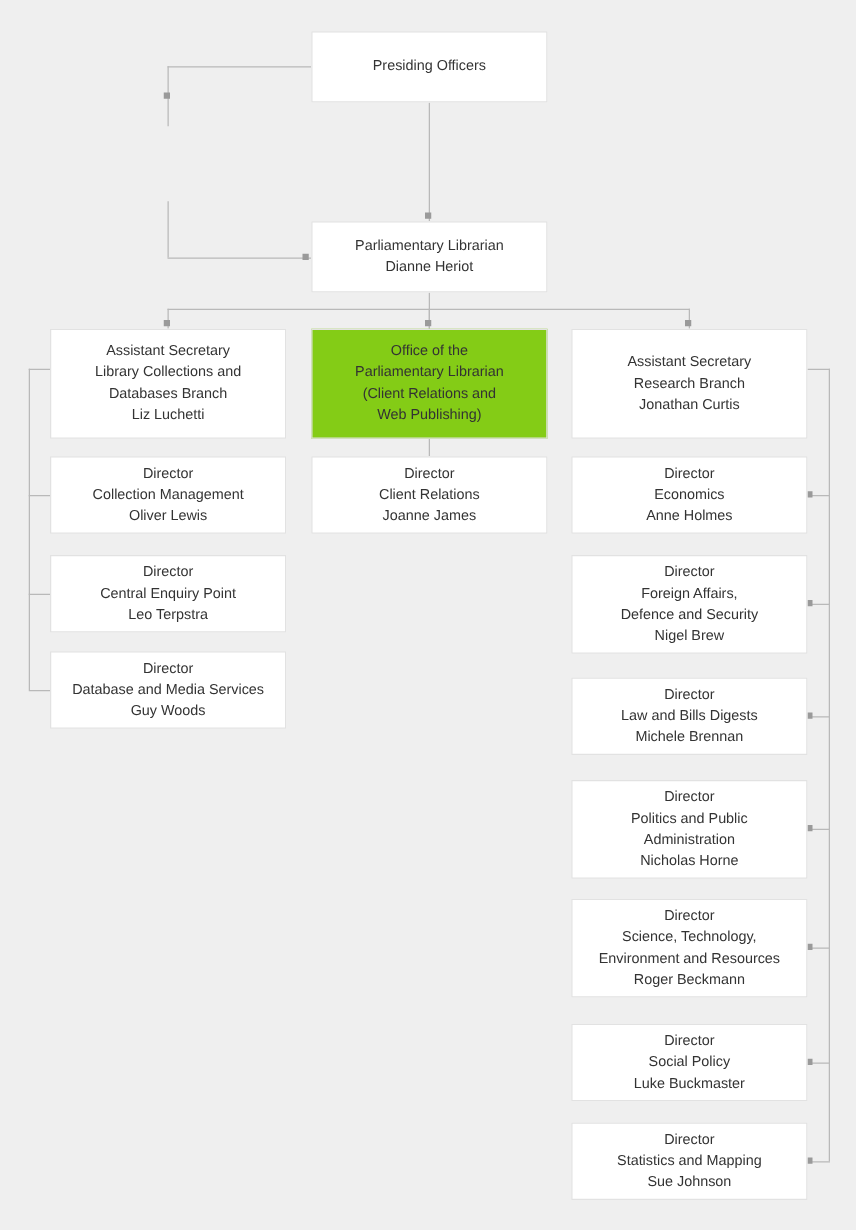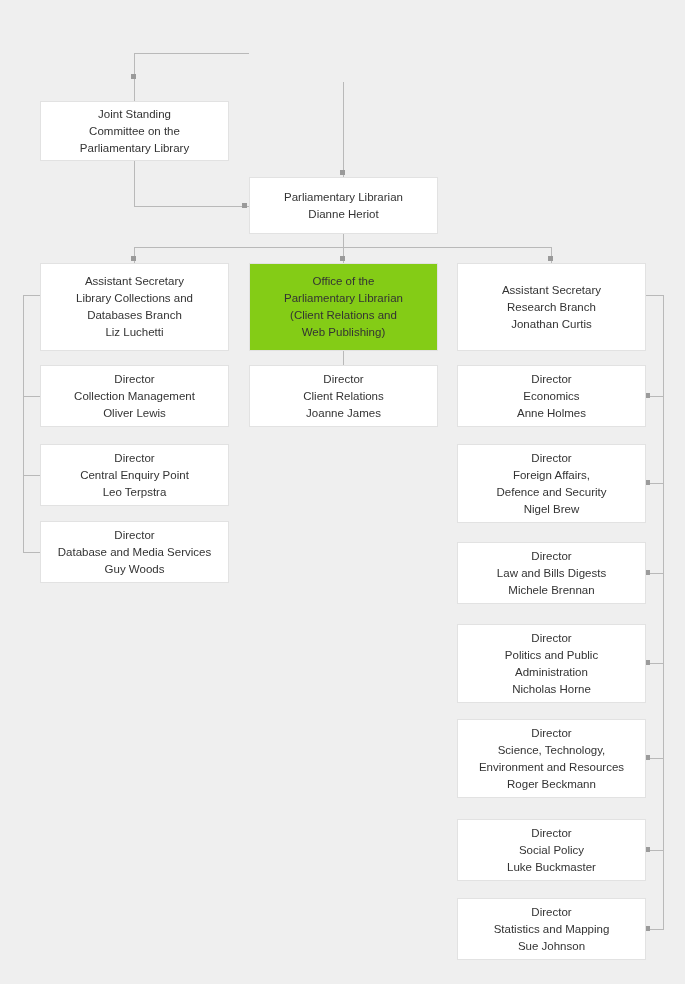--- a/index.html
+++ b/index.html
@@ -88,24 +88,22 @@
     <div class="dot" style="left: 131px; top: 256px; background: rgb(154, 154, 154);"></div>
     <div class="dot" style="left: 340px; top: 256px; background: rgb(154, 154, 154);"></div>
     <div class="dot" style="left: 548px; top: 256px; background: rgb(154, 154, 154);"></div>
     <div class="dot" style="left: 645px; top: 393px; background: rgb(154, 154, 154);"></div>
     <div class="dot" style="left: 645px; top: 480px; background: rgb(154, 154, 154);"></div>
     <div class="dot" style="left: 645px; top: 570px; background: rgb(154, 154, 154);"></div>
     <div class="dot" style="left: 645px; top: 660px; background: rgb(154, 154, 154);"></div>
     <div class="dot" style="left: 645px; top: 755px; background: rgb(154, 154, 154);"></div>
     <div class="dot" style="left: 645px; top: 847px; background: rgb(154, 154, 154);"></div>
     <div class="dot" style="left: 645px; top: 926px; background: rgb(154, 154, 154);"></div>
-    <div class="node" style="left: 40px; top: 101px; width: 189px; height: 60px; background: rgb(255, 255, 255); border-color: rgb(226, 226, 226); color: rgb(51, 51, 51);">
-      <div class="lines">Joint Standing
-Committee on the
-Parliamentary Library</div>
+    <div class="node" style="left: 249px; top: 25px; width: 189px; height: 57px; background: rgb(255, 255, 255); border-color: rgb(226, 226, 226); color: rgb(51, 51, 51);">
+      <div class="lines">Presiding Officers</div>
     </div>
     <div class="node" style="left: 249px; top: 177px; width: 189px; height: 57px; background: rgb(255, 255, 255); border-color: rgb(226, 226, 226); color: rgb(51, 51, 51);">
       <div class="lines">Parliamentary Librarian
 Dianne Heriot</div>
     </div>
     <div class="node" style="left: 40px; top: 263px; width: 189px; height: 88px; background: rgb(255, 255, 255); border-color: rgb(226, 226, 226); color: rgb(51, 51, 51);">
       <div class="lines">Assistant Secretary
 Library Collections and
 Databases Branch
 Liz Luchetti</div>

